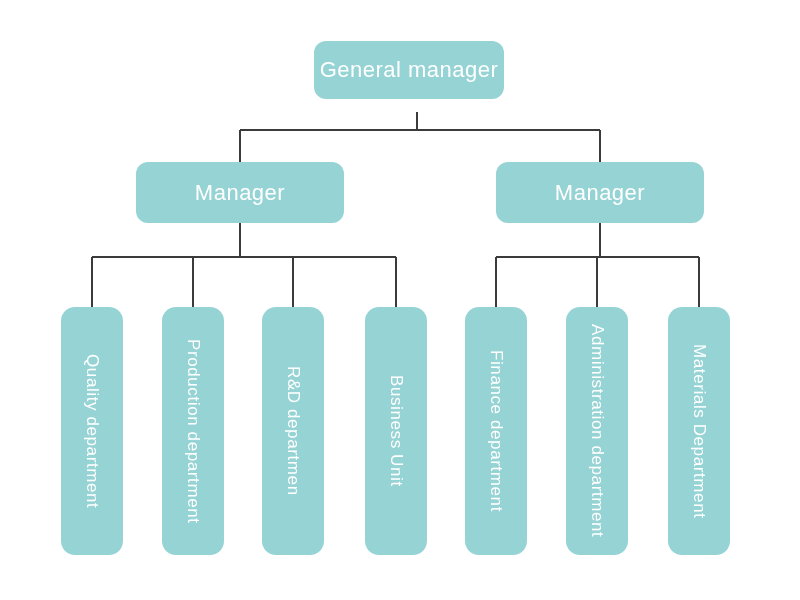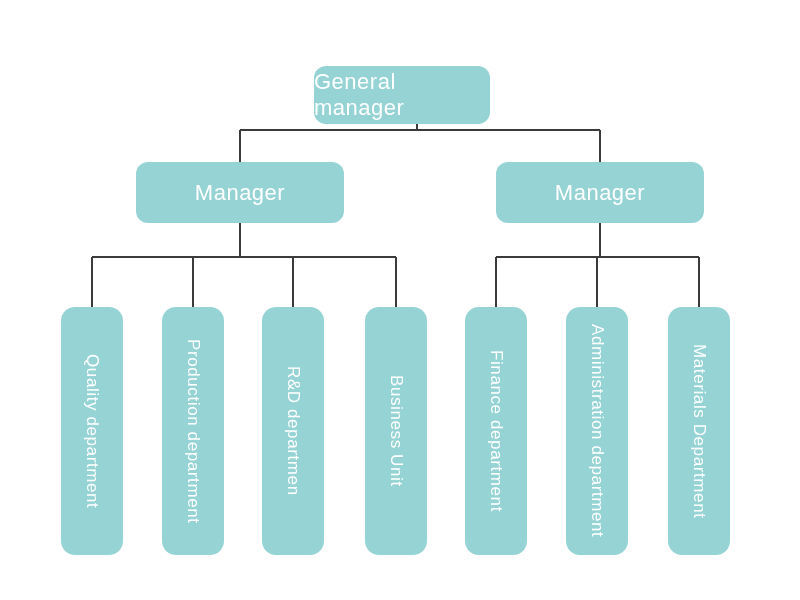--- a/index.html
+++ b/index.html
@@ -14,21 +14,21 @@
   .canvas{position:relative;width:800px;height:600px;background:var(--bg);}
   .connectors{position:absolute;left:0;top:0;width:800px;height:600px;pointer-events:none;}
   .connectors path{stroke:var(--line);stroke-width:2;fill:none;}
   .node{position:absolute;background:var(--node-fill);color:var(--node-text);
         display:flex;align-items:center;justify-content:center;cursor:default;}
   .node-h{border-radius:12px;font-size:22px;letter-spacing:.5px;}
   .node-v{width:62px;height:248px;top:307px;border-radius:14px;}
   .node-v .vlabel{writing-mode:vertical-rl;text-orientation:mixed;
         font-size:17px;letter-spacing:.6px;white-space:nowrap;}
   
-  .pos-root{left:314px;top:66px;width:176px;height:58px;}
+  .pos-root{left:314px;top:41px;width:190px;height:58px;}
   .pos-mgr-left{left:136px;top:162px;width:208px;height:61px;}
   .pos-mgr-right{left:496px;top:162px;width:208px;height:61px;}
   .pos-quality{left:61px;}
   .pos-production{left:162px;}
   .pos-rnd{left:262px;}
   .pos-business{left:365px;}
   .pos-finance{left:465px;}
   .pos-administration{left:566px;}
   .pos-materials{left:668px;}
 </style>

